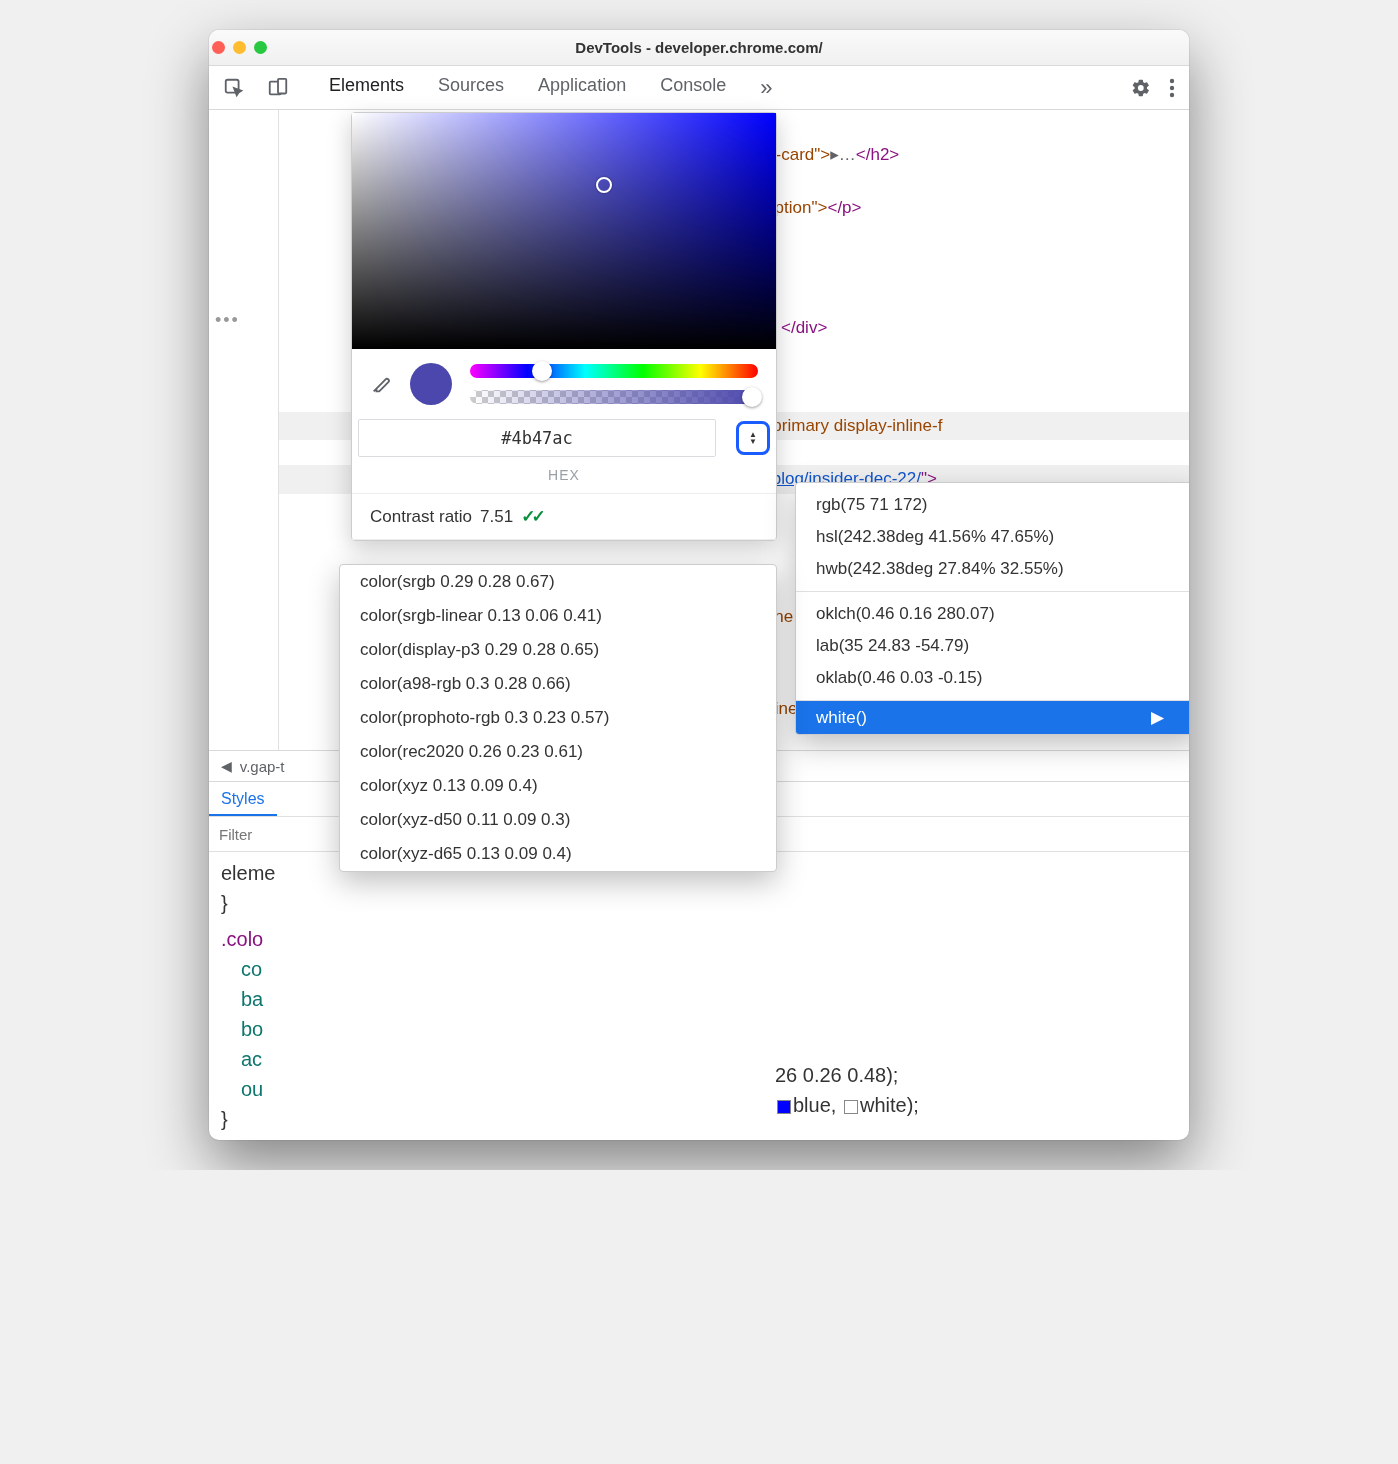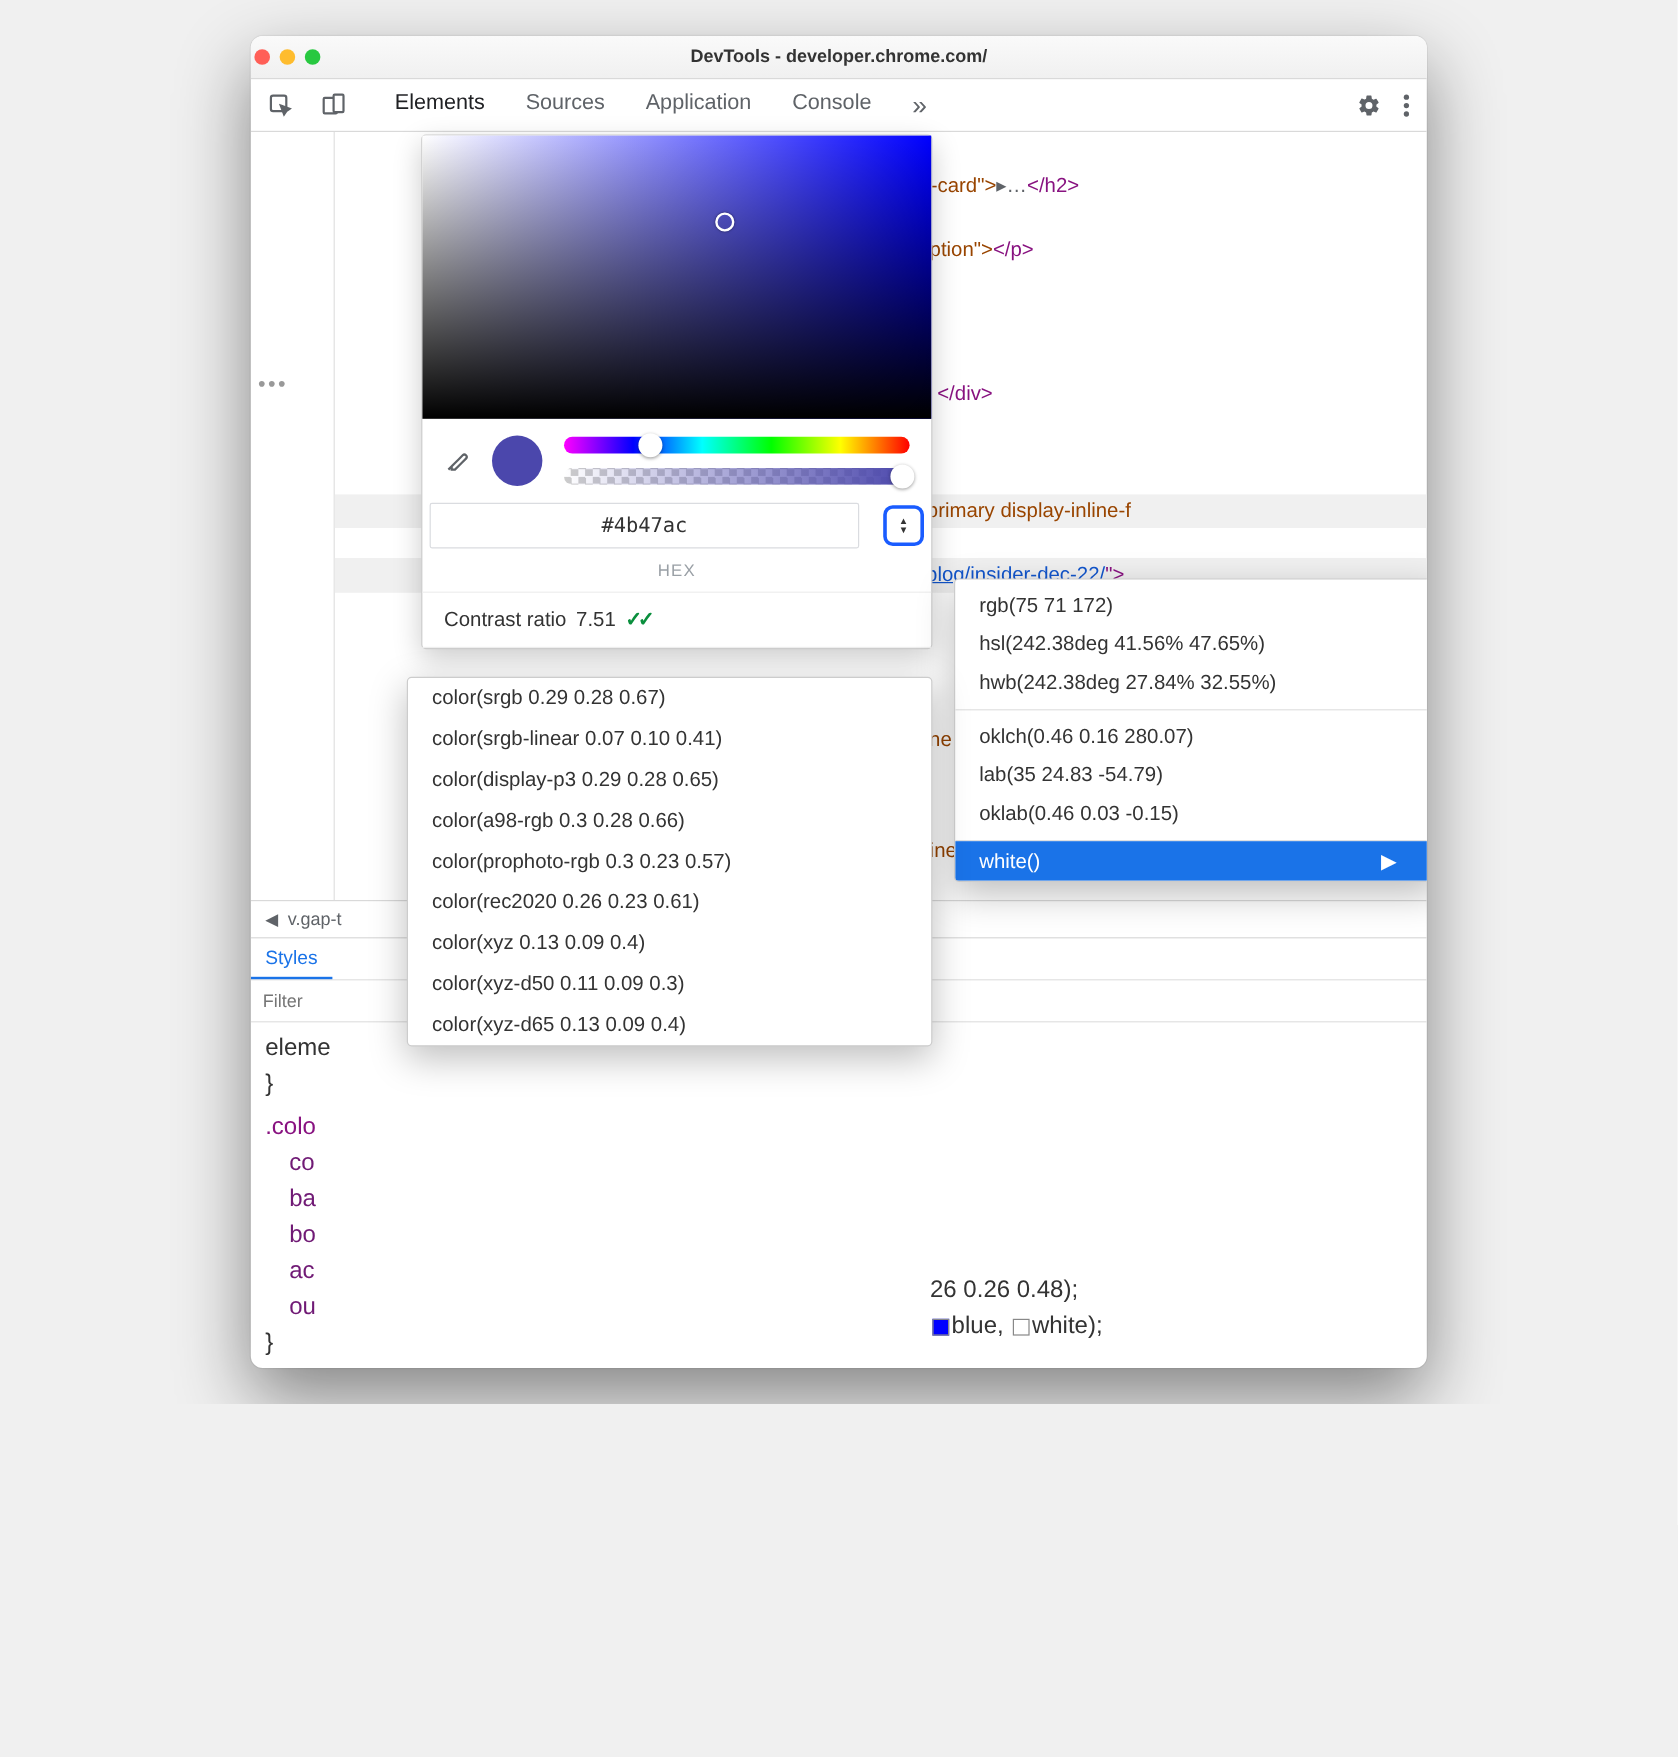--- a/index.html
+++ b/index.html
@@ -26,21 +26,21 @@
 .pu { color:#881280;} .br{color:#994500;} .gr{color:#5f6368;} .lk{color:#1155cc; text-decoration:underline;}
 .breadcrumb { height:32px; border-top:1px solid #d9d9d9; border-bottom:1px solid #d9d9d9; display:flex; align-items:center; padding:0 12px; font-size:15px; color:#5f6368; gap:8px;}
 .breadcrumb .chev { font-size:14px;}
 .styles-tabs { height:34px; display:flex; align-items:end; font-size:16px; color:#5f6368; }
 .style-tab { padding:6px 12px; cursor:pointer;}
 .style-tab.active { color:#1a73e8; border-bottom:2px solid #1a73e8;}
 .filter-row { height:36px; border-top:1px solid #e0e0e0; border-bottom:1px solid #e0e0e0; display:flex; align-items:center; padding:0 10px;}
 .filter-row input { border:none; outline:none; font-size:15px; color:#737373; width:100px;}
 .styles-body { padding:6px 12px; font-family:Menlo,Consolas,monospace; font-size:20px; line-height:1.5; color:#333;}
 .styles-body .sel { color:#881280;}
-.styles-body .prop { color:#701a75; margin-left:20px;}
+.styles-body .prop { color:#0f766e; margin-left:20px;}
 .swatch { display:inline-block; width:14px; height:14px; border:1px solid #888; vertical-align:middle; margin:0 2px;}
 
 
 .color-picker { position:absolute; left:142px; top:82px; width:426px; background:#fff; border:1px solid #ccc; border-radius:4px; box-shadow:0 8px 24px rgba(0,0,0,0.2); z-index:5; }
 .sv-area { height:236px; background: linear-gradient(to top, #000, transparent), linear-gradient(to right, #fff, #0000ff); position:relative;}
 .sv-cursor { position:absolute; width:16px; height:16px; border:2px solid #fff; border-radius:50%; box-shadow:0 0 2px rgba(0,0,0,0.6); top:64px; left:244px;}
 .picker-mid { padding:14px 18px; display:flex; align-items:center; gap:18px;}
 .eyedrop { color:#5f6368; font-size:22px; cursor:pointer;}
 .cur-swatch { width:42px; height:42px; border-radius:50%; background:#4b47ac;}
 .sliders { flex:1; display:flex; flex-direction:column; gap:12px;}
@@ -221,21 +221,21 @@
     </div>
     <hr>
     <div class="item sel-item">
       <span>white()</span>
       <span class="arrow">▶</span>
     </div>
   </div>
 
   <div class="submenu">
     <div class="item">color(srgb 0.29 0.28 0.67)</div>
-    <div class="item">color(srgb-linear 0.07 0.10 0.41)</div>
+    <div class="item">color(srgb-linear 0.13 0.06 0.41)</div>
     <div class="item">color(display-p3 0.29 0.28 0.65)</div>
     <div class="item">color(a98-rgb 0.3 0.28 0.66)</div>
     <div class="item">color(prophoto-rgb 0.3 0.23 0.57)</div>
     <div class="item">color(rec2020 0.26 0.23 0.61)</div>
     <div class="item">color(xyz 0.13 0.09 0.4)</div>
     <div class="item">color(xyz-d50 0.11 0.09 0.3)</div>
     <div class="item">color(xyz-d65 0.13 0.09 0.4)</div>
   </div>
 
 </div>

